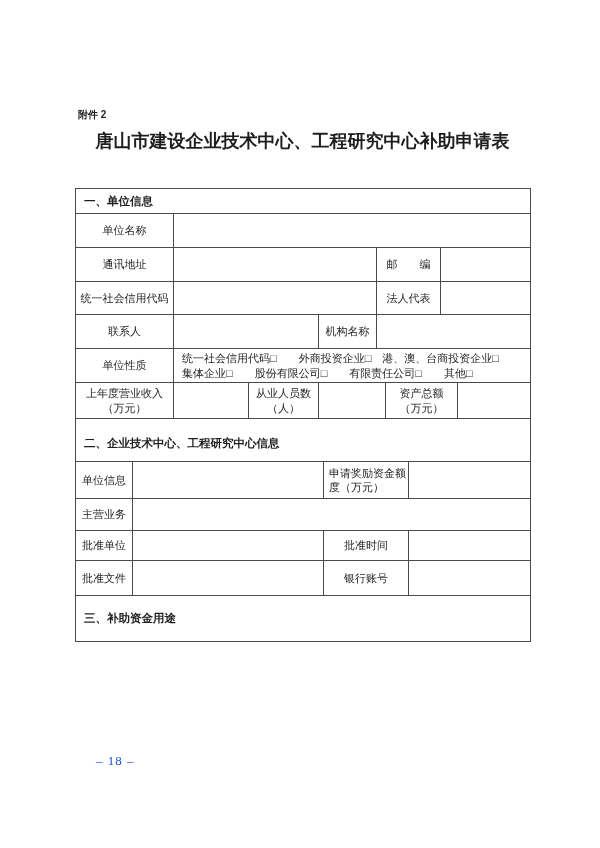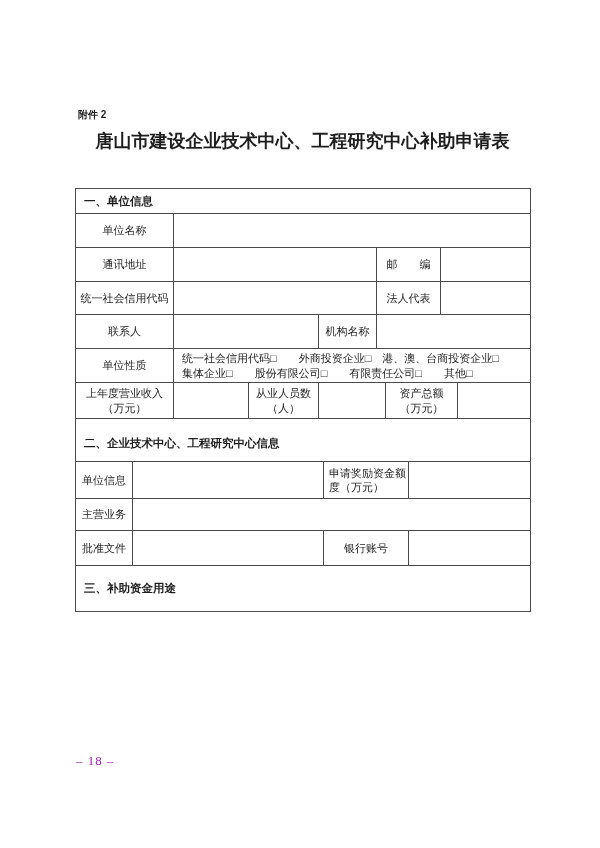--- a/index.html
+++ b/index.html
@@ -34,22 +34,22 @@
   .val{padding:1px 3px;}
   .sec{
     font-family:"Liberation Sans","DejaVu Sans",sans-serif;
     font-weight:700;font-size:11.5px;padding-left:8px;
   }
   .pt{padding-top:6px;text-align:right;}
   .left{justify-content:flex-start;text-align:left;}
   .padl{padding-left:5px;}
   .options{padding-left:8px;line-height:1.35;}
   .pagenum{
-    position:absolute;left:76px;top:753px;
-    font-size:13px;color:#a21caf;letter-spacing:1px;
+    position:absolute;left:96px;top:753px;
+    font-size:13px;color:#1d4ed8;letter-spacing:1px;
   }
 </style>
 </head>
 <body>
 
 <div class="page">
 
   <div class="attachment">附件 2</div>
 
   <h1 class="title">唐山市建设企业技术中心、工程研究中心补助申请表</h1>
@@ -117,20 +117,26 @@
       <div class="lab left padl" style="width:85px">申请奖励资金额
 度（万元）</div>
       <div class="val" style="width:122px"></div>
     </div>
 
     <div class="row" style="height:32px">
       <div class="lab" style="width:57px">主营业务</div>
       <div class="val" style="width:398px"></div>
     </div>
 
+    <div class="row" style="height:30px">
+      <div class="lab" style="width:57px">批准单位</div>
+      <div class="val" style="width:191px"></div>
+      <div class="lab" style="width:85px">批准时间</div>
+      <div class="val" style="width:122px"></div>
+    </div>
 
     <div class="row" style="height:35px">
       <div class="lab" style="width:57px">批准文件</div>
       <div class="val" style="width:191px"></div>
       <div class="lab" style="width:85px">银行账号</div>
       <div class="val" style="width:122px"></div>
     </div>
 
     <div class="row" style="height:46px">
       <div class="sec" style="width:455px">三、补助资金用途</div>

